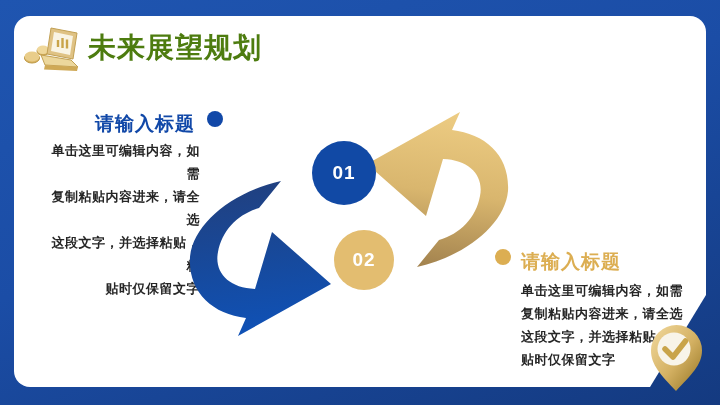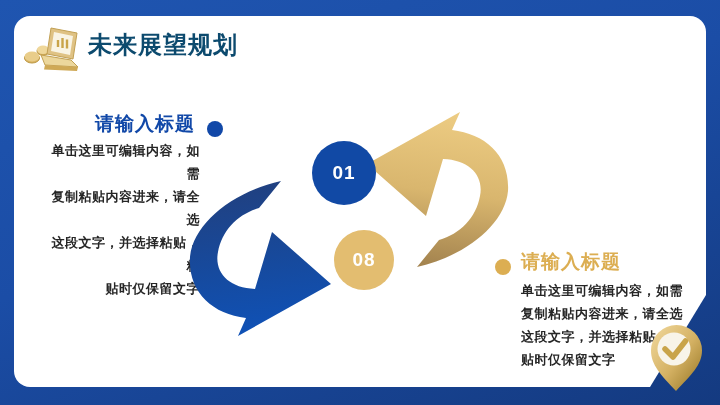--- a/index.html
+++ b/index.html
@@ -8,24 +8,24 @@
     background:linear-gradient(160deg,#1f55b0 0%,#1b4da6 45%,#143a80 100%);
     font-family:"Liberation Sans","DejaVu Sans",sans-serif;
   }
   .content{
     position:absolute;left:14px;top:16px;width:692px;height:371px;
     background:#ffffff;border-radius:16px;
     clip-path:polygon(0 0,100% 0,100% 279px,636px 100%,0 100%);
   }
   .header-title{
     position:absolute;left:74px;top:13px;
-    font-size:24px;font-weight:700;color:#0c4a6e;letter-spacing:1px;
+    font-size:28px;font-weight:700;color:#4d7c0f;letter-spacing:1px;
   }
   .header-icon{position:absolute;left:6px;top:8px;}
-  .section-title-row{position:absolute;display:flex;align-items:flex-end;}
+  .section-title-row{position:absolute;display:flex;align-items:flex-start;}
   .left-title-row{left:81px;top:95px;}
   .right-title-row{left:481px;top:233px;}
   .section-title{font-size:19px;font-weight:700;letter-spacing:1px;}
   .left-title{color:#1148a8;}
   .right-title{color:#dcae52;}
   .bullet-dot{width:16px;height:16px;border-radius:50%;display:inline-block;}
   .blue-dot{background:#1148a8;margin-left:12px;}
   .gold-dot{background:#dcae52;margin-right:10px;}
   .body-text{
     position:absolute;font-size:13px;line-height:23px;color:#262626;
@@ -128,16 +128,16 @@
                C 702 365 691 375 676 391 Z" fill="url(#pinGrad)"></path>
       <circle cx="674" cy="349" r="16.5" fill="#f8f4e9"></circle>
       <path d="M 665 349 L 673 357 L 685.5 341" fill="none" stroke="#c9a44a" stroke-width="5.5" stroke-linecap="round" stroke-linejoin="round"></path>
     </g>
   </svg>
 
   <div class="step-circle step-1">
     <span>01</span>
   </div>
   <div class="step-circle step-2">
-    <span>08</span>
+    <span>02</span>
   </div>
 
 </div>
 
 </body></html>

